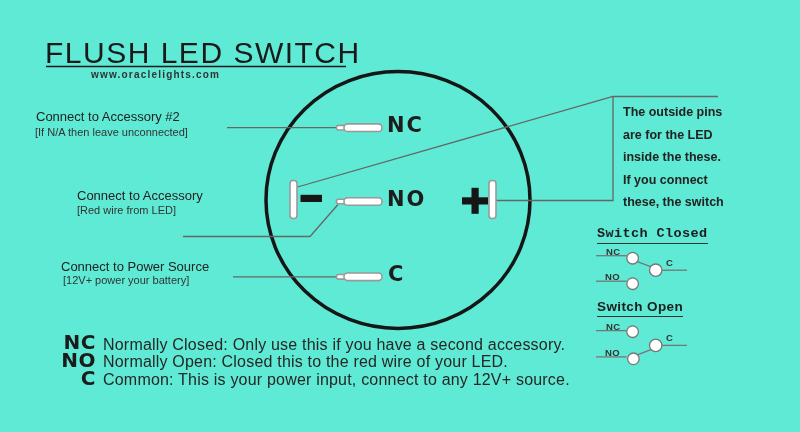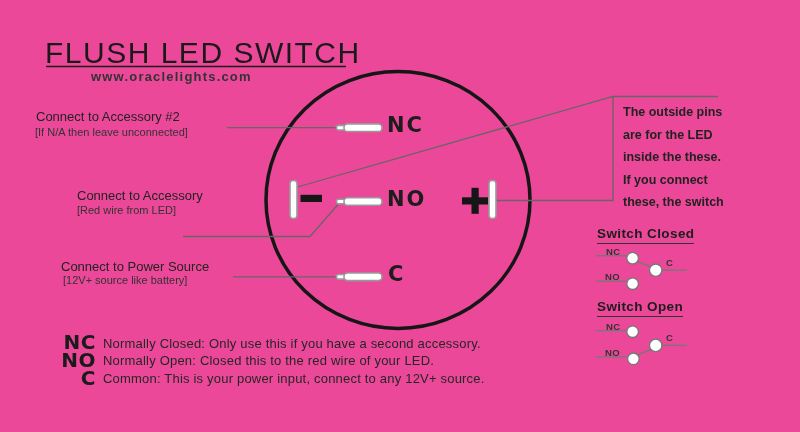--- a/index.html
+++ b/index.html
@@ -1,44 +1,44 @@
 <!DOCTYPE html>
 <html><head>
 <meta charset="utf-8">
 <style>
   html,body{margin:0;padding:0;background:#fff;}
   #canvas{
-    position:relative;width:800px;height:432px;background:#ec4899;
+    position:relative;width:800px;height:432px;background:#5eead4;
     font-family:"Liberation Sans",sans-serif;color:#222;overflow:hidden;
   }
   #linework{position:absolute;left:0;top:0;}
   .abs{position:absolute;white-space:nowrap;line-height:1;}
   .title{
     left:45px;top:38px;font-size:30px;letter-spacing:1.5px;color:#1a1a1a;
     font-family:"Liberation Sans",sans-serif;
   }
-  .website{left:91px;top:70px;font-size:13px;font-weight:bold;letter-spacing:1.2px;color:#333;}
+  .website{left:91px;top:70px;font-size:10px;font-weight:bold;letter-spacing:1.2px;color:#333;}
   .ann1{font-size:13px;color:#222;}
   .ann2{font-size:11px;color:#333;}
   .pinlabel{
     font-family:"DejaVu Sans",sans-serif;font-weight:bold;font-size:21px;
     letter-spacing:2px;color:#1d1d1d;
   }
   .note-line{font-size:12.5px;font-weight:bold;color:#222;line-height:14.6px;height:14.6px;margin-top:8px;}
   .state-title{
     font-size:13.5px;font-weight:bold;letter-spacing:.4px;color:#1d1d1d;
     border-bottom:1.5px solid #333;padding-bottom:2px;
   }
   .schem-label{font-size:9.5px;font-weight:bold;letter-spacing:.3px;color:#333;}
   .legend-term{
     left:40px;width:56px;text-align:right;
     font-family:"DejaVu Sans",sans-serif;font-weight:bold;font-size:20px;
     letter-spacing:.5px;color:#1b1b1b;
   }
-  .legend-desc{left:103px;font-size:13px;letter-spacing:.2px;color:#262626;}
+  .legend-desc{left:103px;font-size:16px;letter-spacing:.2px;color:#262626;}
 </style>
 </head>
 <body>
 
 <div id="canvas">
 
   <svg id="linework" width="800" height="432" viewBox="0 0 800 432">
 
     <path d="M46,66.5 H346" stroke="#1a1a1a" stroke-width="1.7" fill="none"></path>
 
@@ -96,35 +96,35 @@
   <div class="abs title">FLUSH LED SWITCH</div>
   <div class="abs website">www.oraclelights.com</div>
 
   <div class="abs ann1" style="left:36px;top:110px;">Connect to Accessory #2</div>
   <div class="abs ann2" style="left:35px;top:127px;">[If N/A then leave unconnected]</div>
 
   <div class="abs ann1" style="left:77px;top:189px;">Connect to Accessory</div>
   <div class="abs ann2" style="left:77px;top:205px;text-align:right;">[Red wire from LED]</div>
 
   <div class="abs ann1" style="left:61px;top:260px;">Connect to Power Source</div>
-  <div class="abs ann2" style="left:63px;top:275px;">[12V+ source like battery]</div>
+  <div class="abs ann2" style="left:63px;top:275px;">[12V+ power your battery]</div>
 
   <div class="abs pinlabel" style="left:387px;top:115px;">NC</div>
   <div class="abs pinlabel" style="left:387px;top:189px;">NO</div>
   <div class="abs pinlabel" style="left:388px;top:264px;">C</div>
 
   <div class="abs" style="left:623px;top:97px;">
     <div class="note-line">The outside pins</div>
     <div class="note-line">are for the LED</div>
     <div class="note-line">inside the these.</div>
     <div class="note-line">If you connect</div>
     <div class="note-line">these, the switch</div>
   </div>
 
-  <div class="abs state-title" style="left:597px;top:227px;">Switch Closed</div>
+  <div class="abs state-title" style="left:597px;top:227px;font-family:Liberation Mono, monospace;">Switch Closed</div>
   <div class="abs schem-label" style="left:606px;top:246.5px;">NC</div>
   <div class="abs schem-label" style="left:666px;top:257.5px;">C</div>
   <div class="abs schem-label" style="left:605px;top:271.5px;">NO</div>
 
   <div class="abs state-title" style="left:597px;top:300px;">Switch Open</div>
   <div class="abs schem-label" style="left:606px;top:321.5px;">NC</div>
   <div class="abs schem-label" style="left:666px;top:333px;">C</div>
   <div class="abs schem-label" style="left:605px;top:347.5px;">NO</div>
 
   <div>

